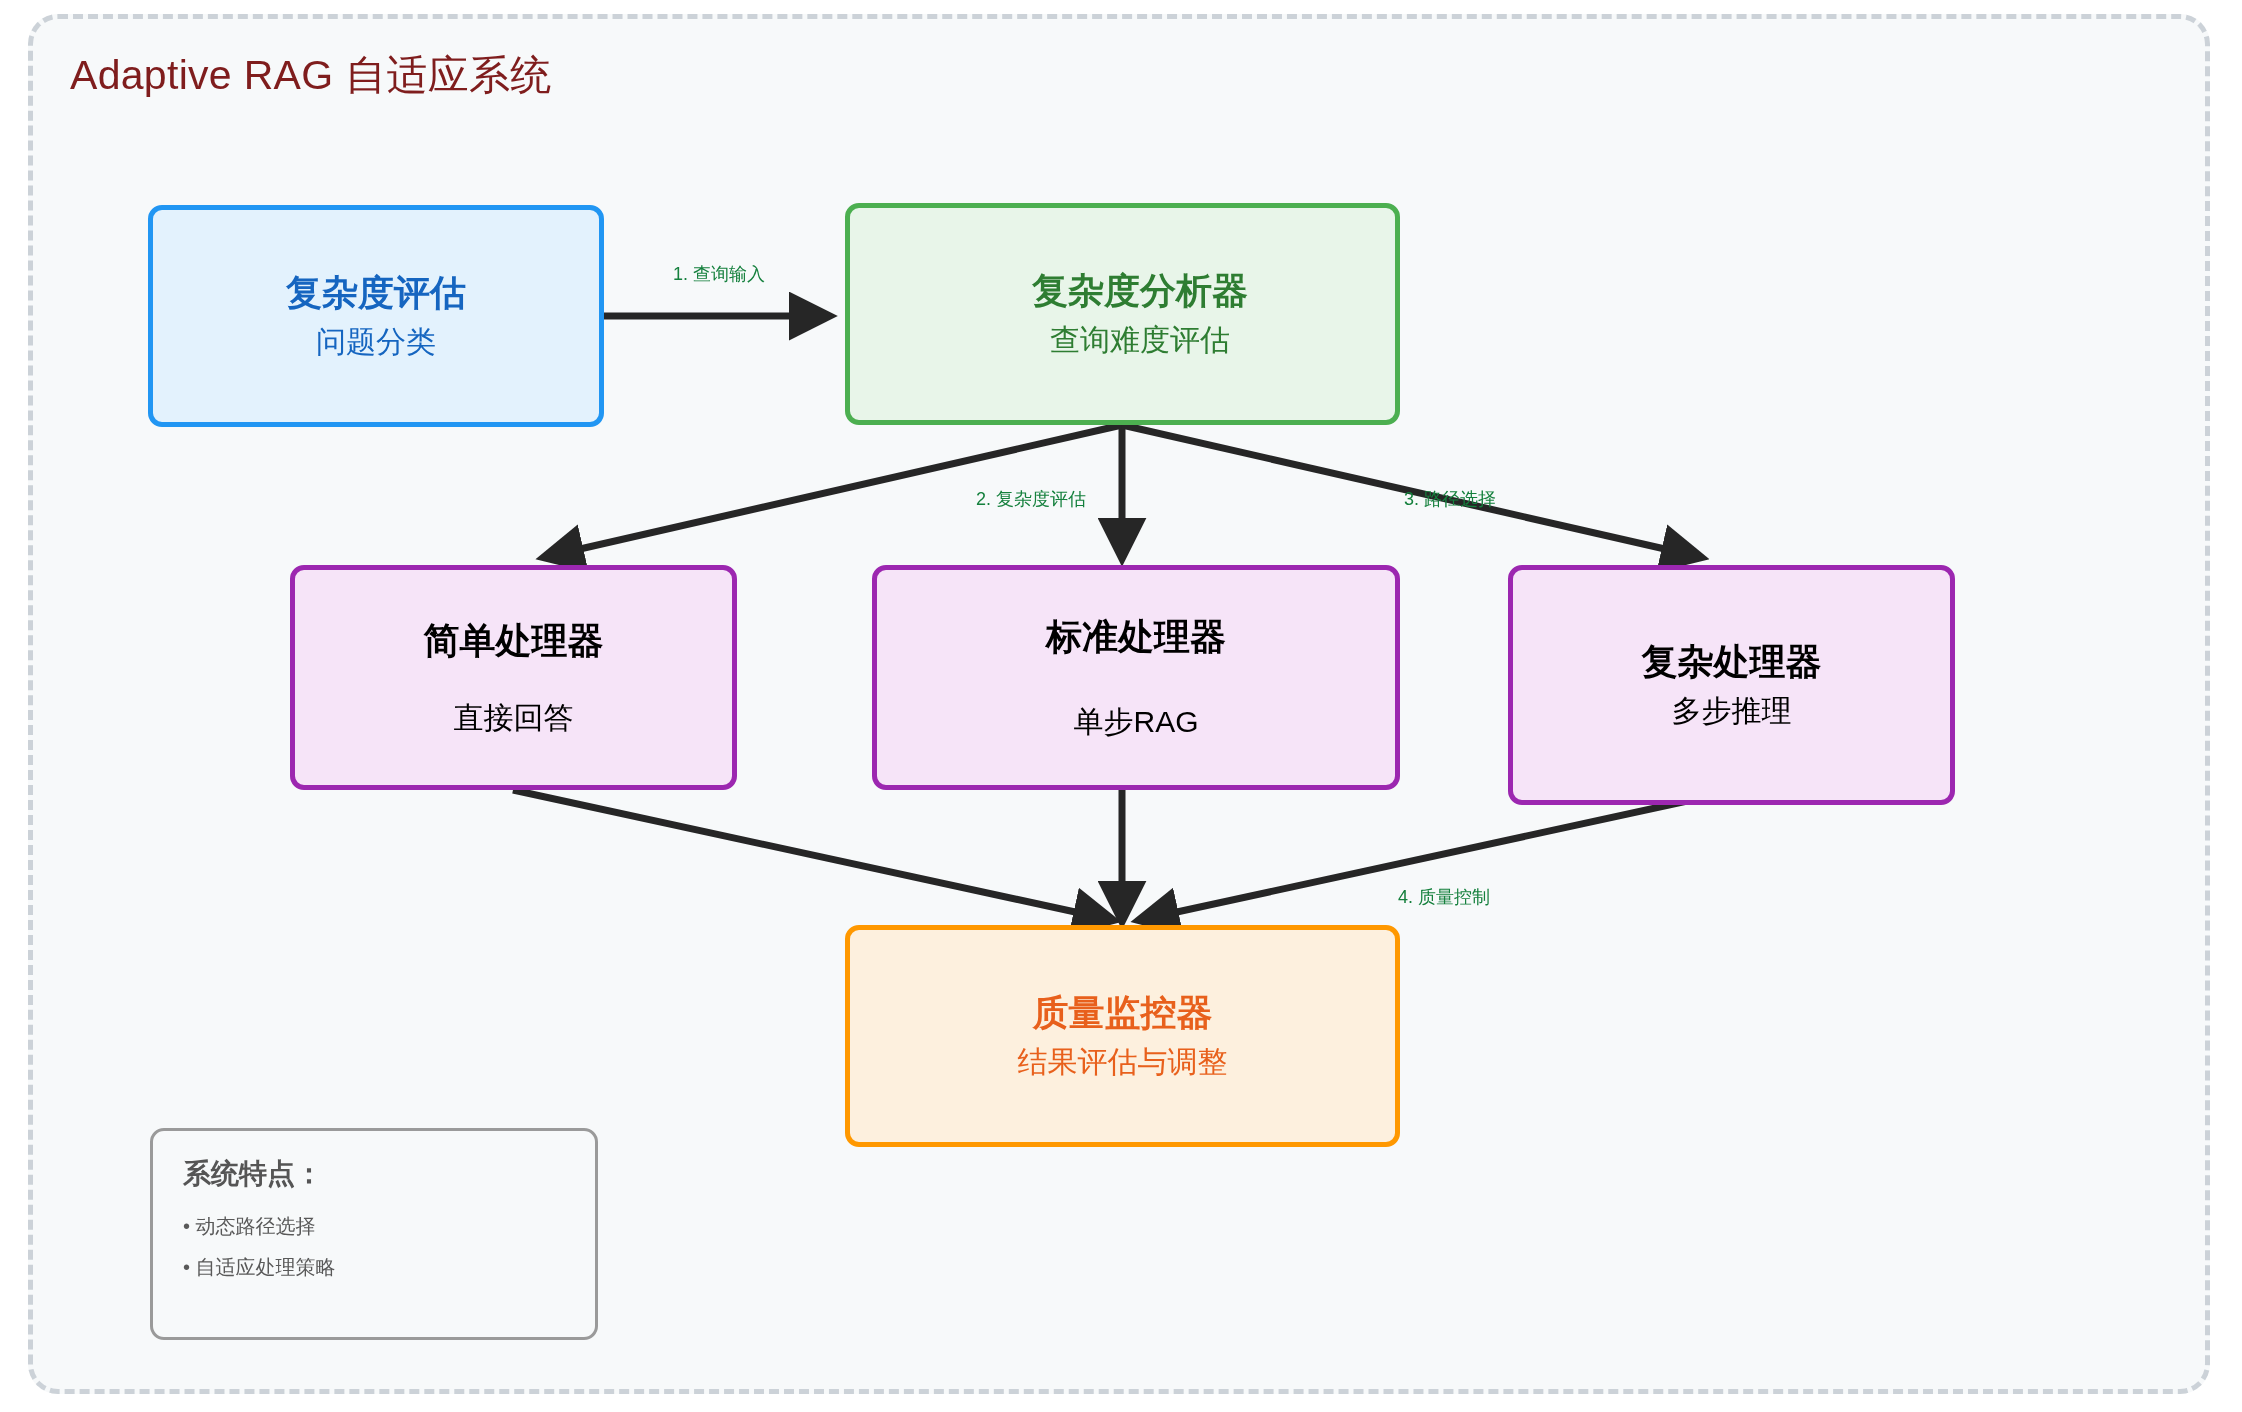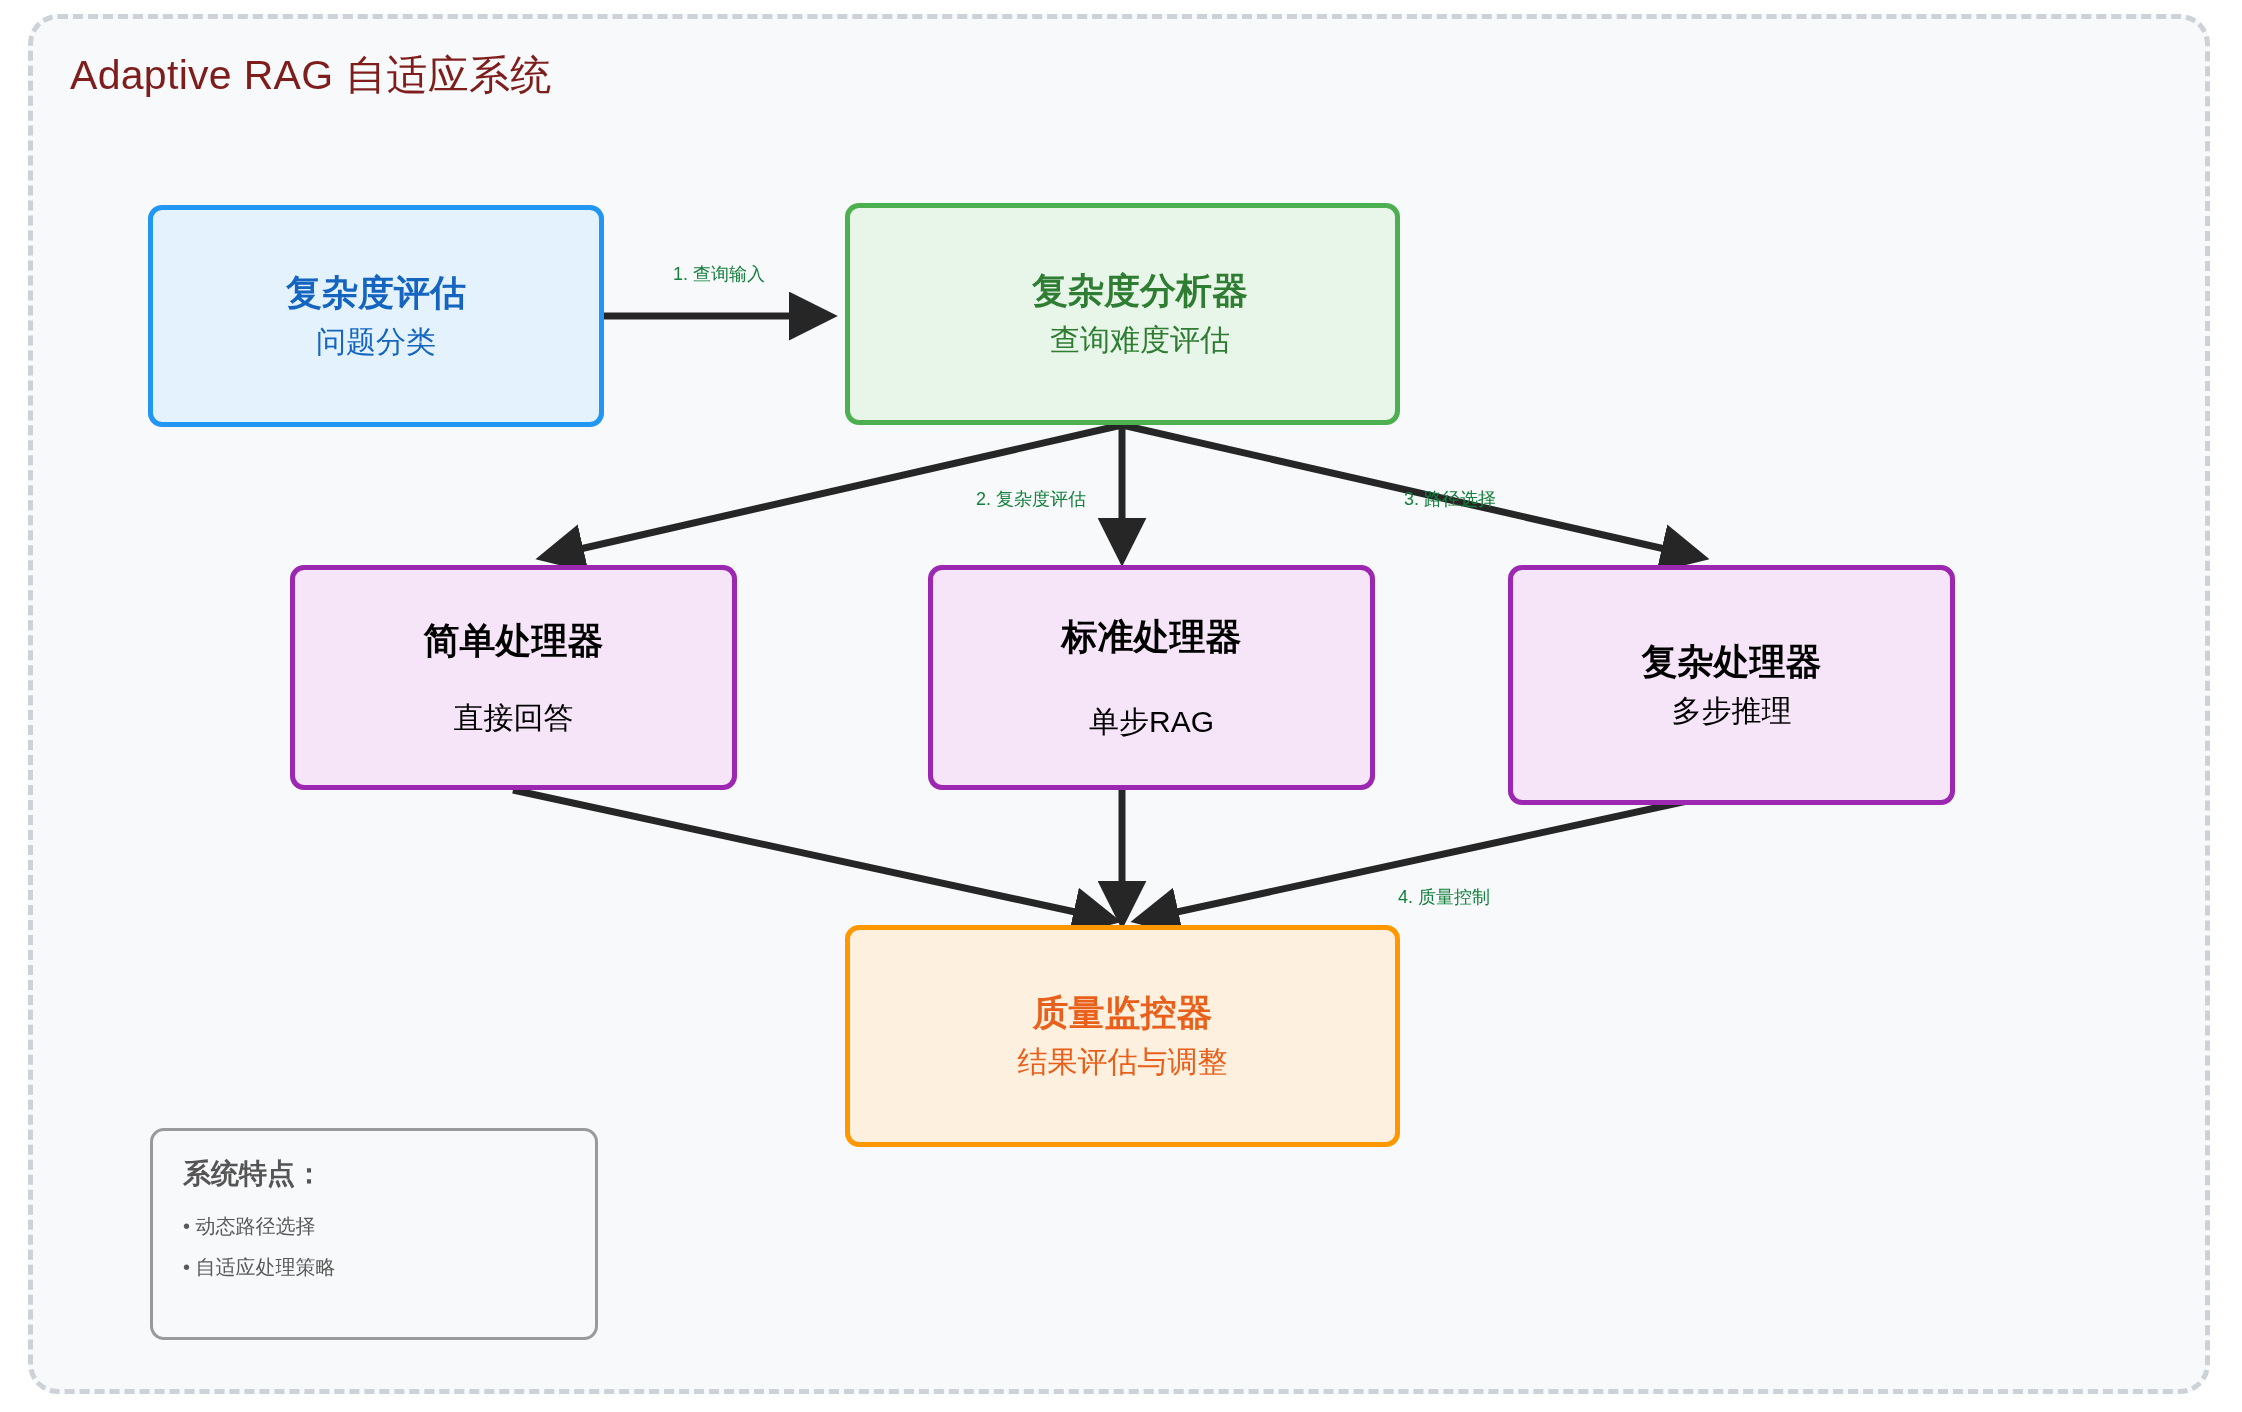--- a/index.html
+++ b/index.html
@@ -169,21 +169,21 @@
   <div class="node node-green" style="left:845px; top:203px; width:555px; height:222px;">
     <div class="n-title">复杂度分析器</div>
     <div class="n-sub">查询难度评估</div>
   </div>
 
   <div class="node node-purple" style="left:290px; top:565px; width:447px; height:225px;gap:28px;">
     <div class="n-title">简单处理器</div>
     <div class="n-sub">直接回答</div>
   </div>
 
-  <div class="node node-purple" style="left:928px; top:565px; width:447px; height:225px;gap:36px;">
+  <div class="node node-purple" style="left:872px; top:565px; width:528px; height:225px;gap:36px;">
     <div class="n-title">标准处理器</div>
     <div class="n-sub">单步RAG</div>
   </div>
 
   <div class="node node-purple" style="left:1508px; top:565px; width:447px; height:240px;">
     <div class="n-title">复杂处理器</div>
     <div class="n-sub">多步推理</div>
   </div>
 
   <div class="node node-orange" style="left:845px; top:925px; width:555px; height:222px;">

